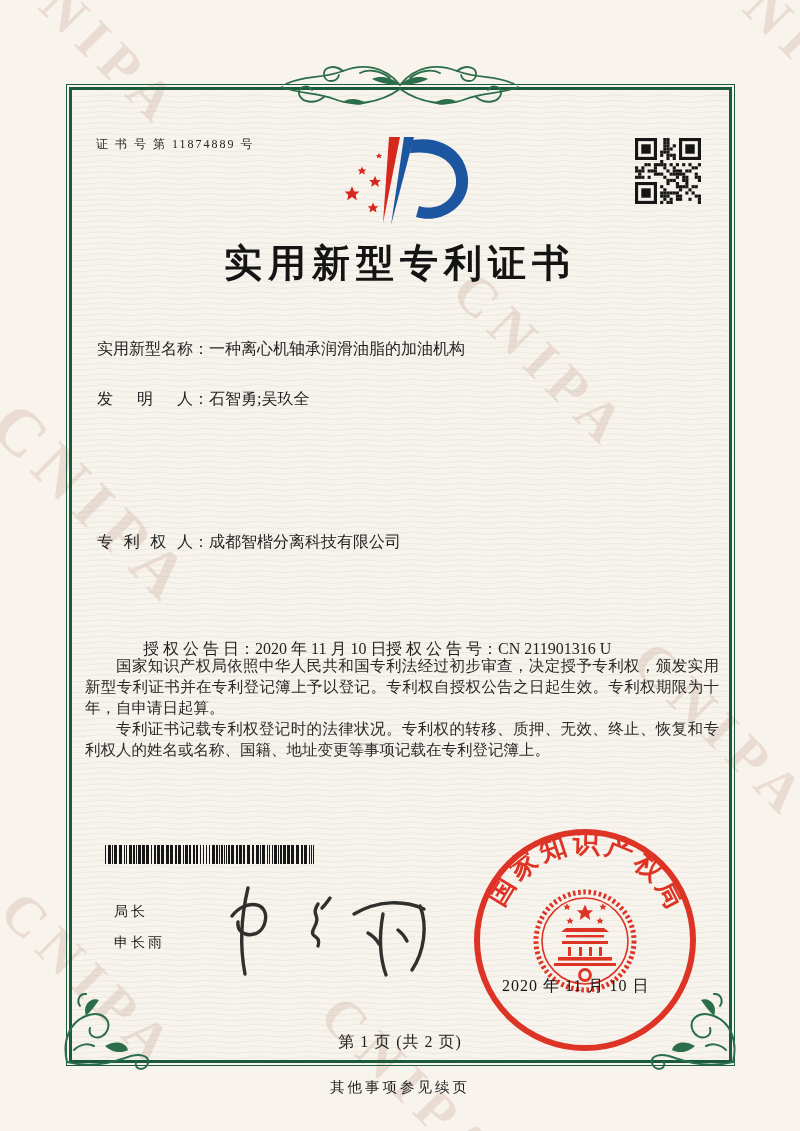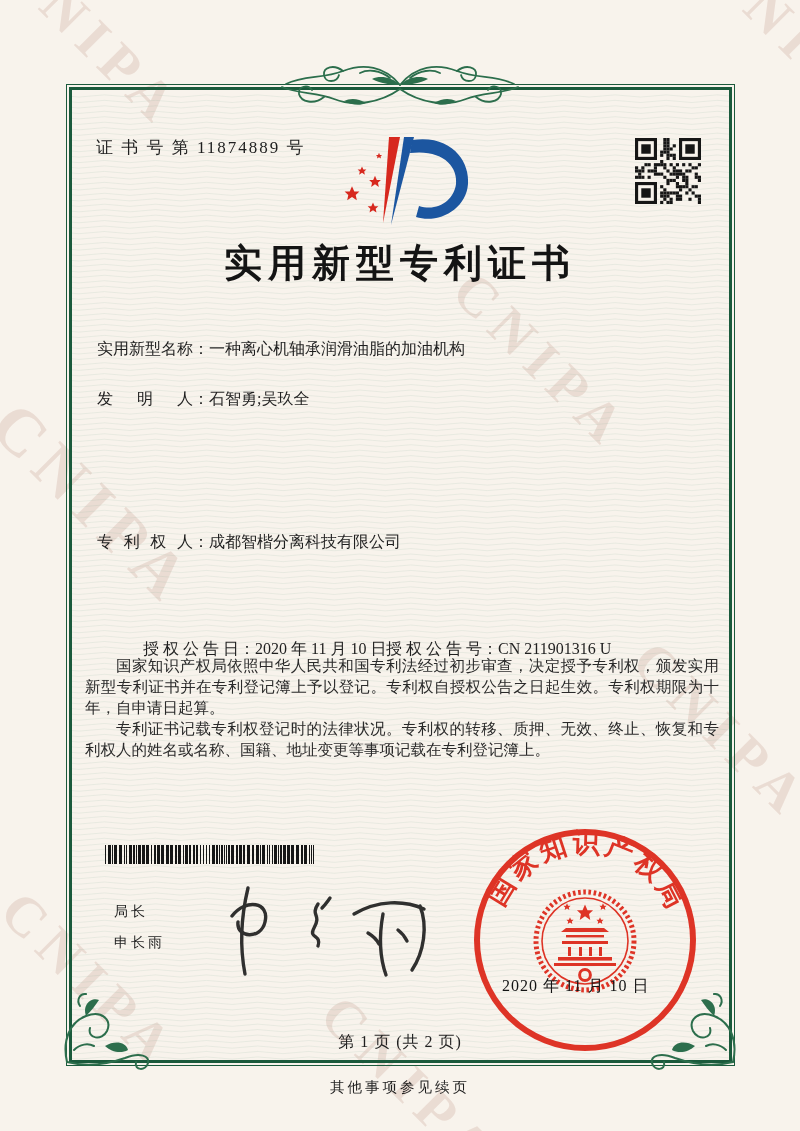--- a/index.html
+++ b/index.html
@@ -22,21 +22,21 @@
     border:1px solid #1b5a3c;
   }
   .frame-inner {
     position:absolute; inset:2px; border:3px solid #1b5a3c;
     overflow:hidden;
   }
   .guilloche { position:absolute; inset:0; width:100%; height:100%; }
   
   .ornament { position:absolute; pointer-events:none; }
   
-  .cert-no { position:absolute; left:96px; top:136px; font-size:17px; letter-spacing:2px; }
+  .cert-no { position:absolute; left:96px; top:136px; font-size:12px; letter-spacing:2px; }
   .logo { position:absolute; left:330px; top:124px; }
   .qr { position:absolute; left:635px; top:138px; }
   .title {
     position:absolute; left:0; top:238px; width:800px; text-align:center;
     font-size:38px; font-weight:bold; letter-spacing:6px; color:#141414;
   }
   .field-row { position:absolute; left:97px; font-size:16px; line-height:26px; white-space:nowrap; }
   .lbl { display:inline-block; width:96px; text-align:justify; text-align-last:justify; vertical-align:top; }
   .val { vertical-align:top; }
   .val-wrap { display:inline-block; width:412px; white-space:normal; vertical-align:top; }

